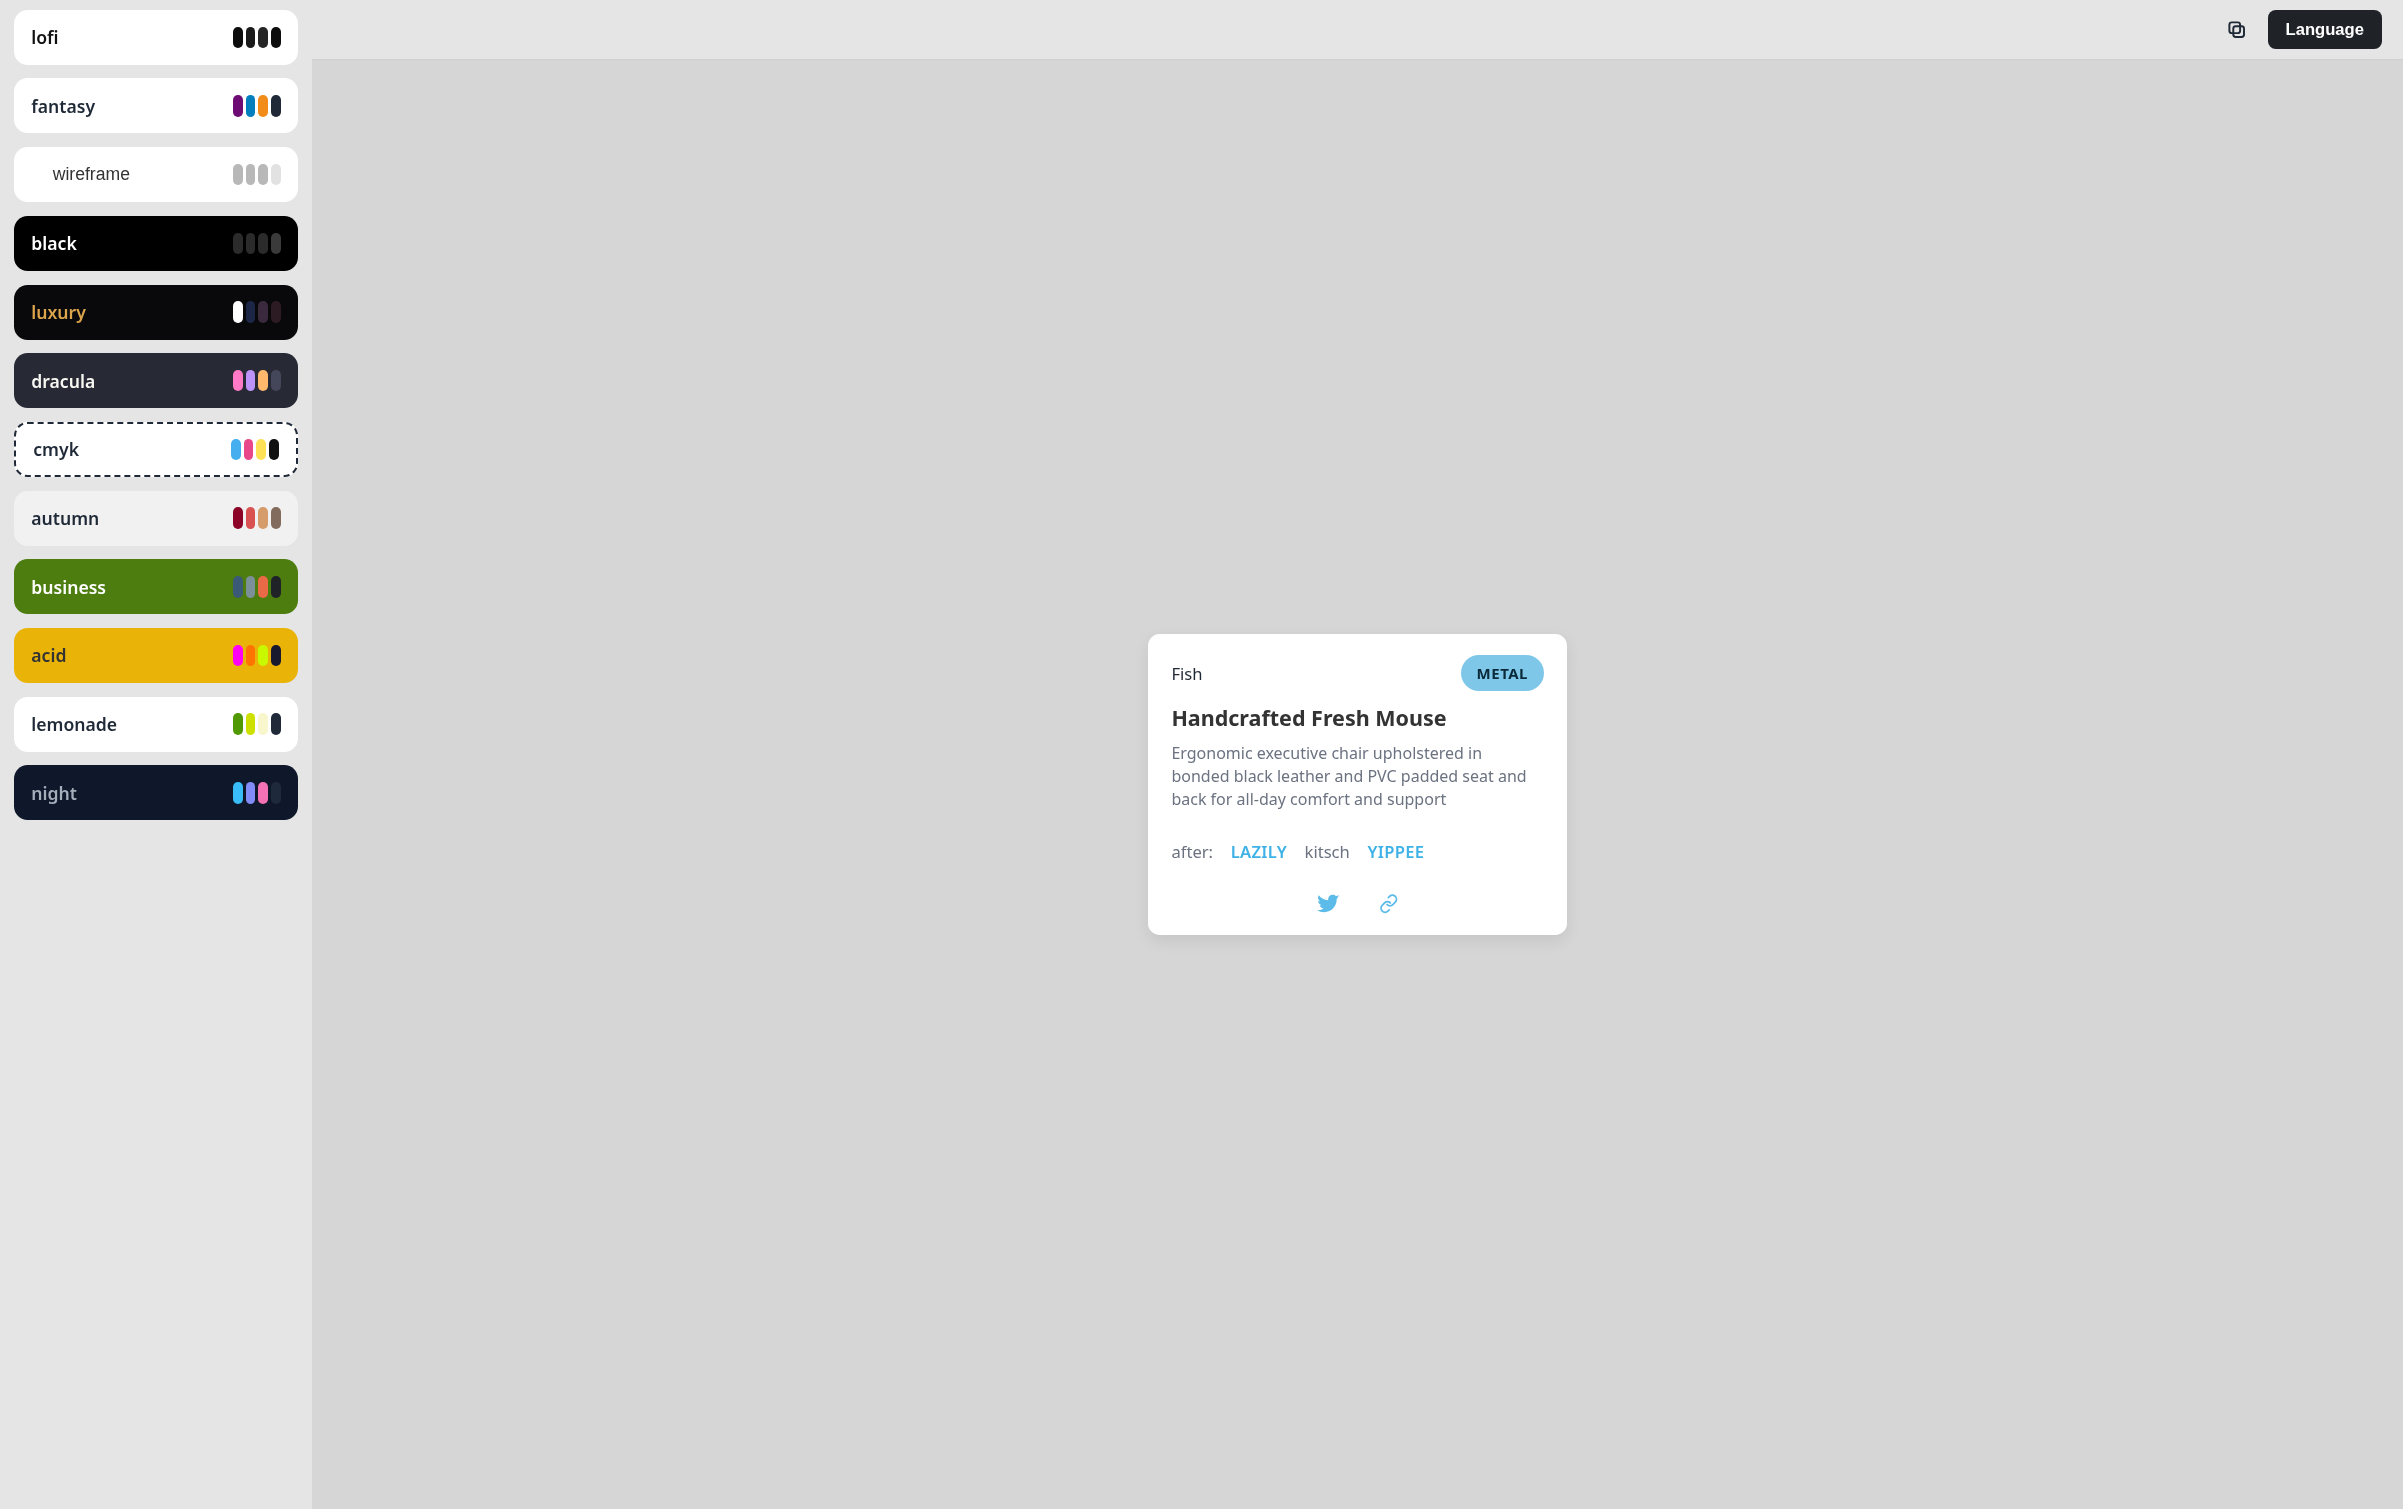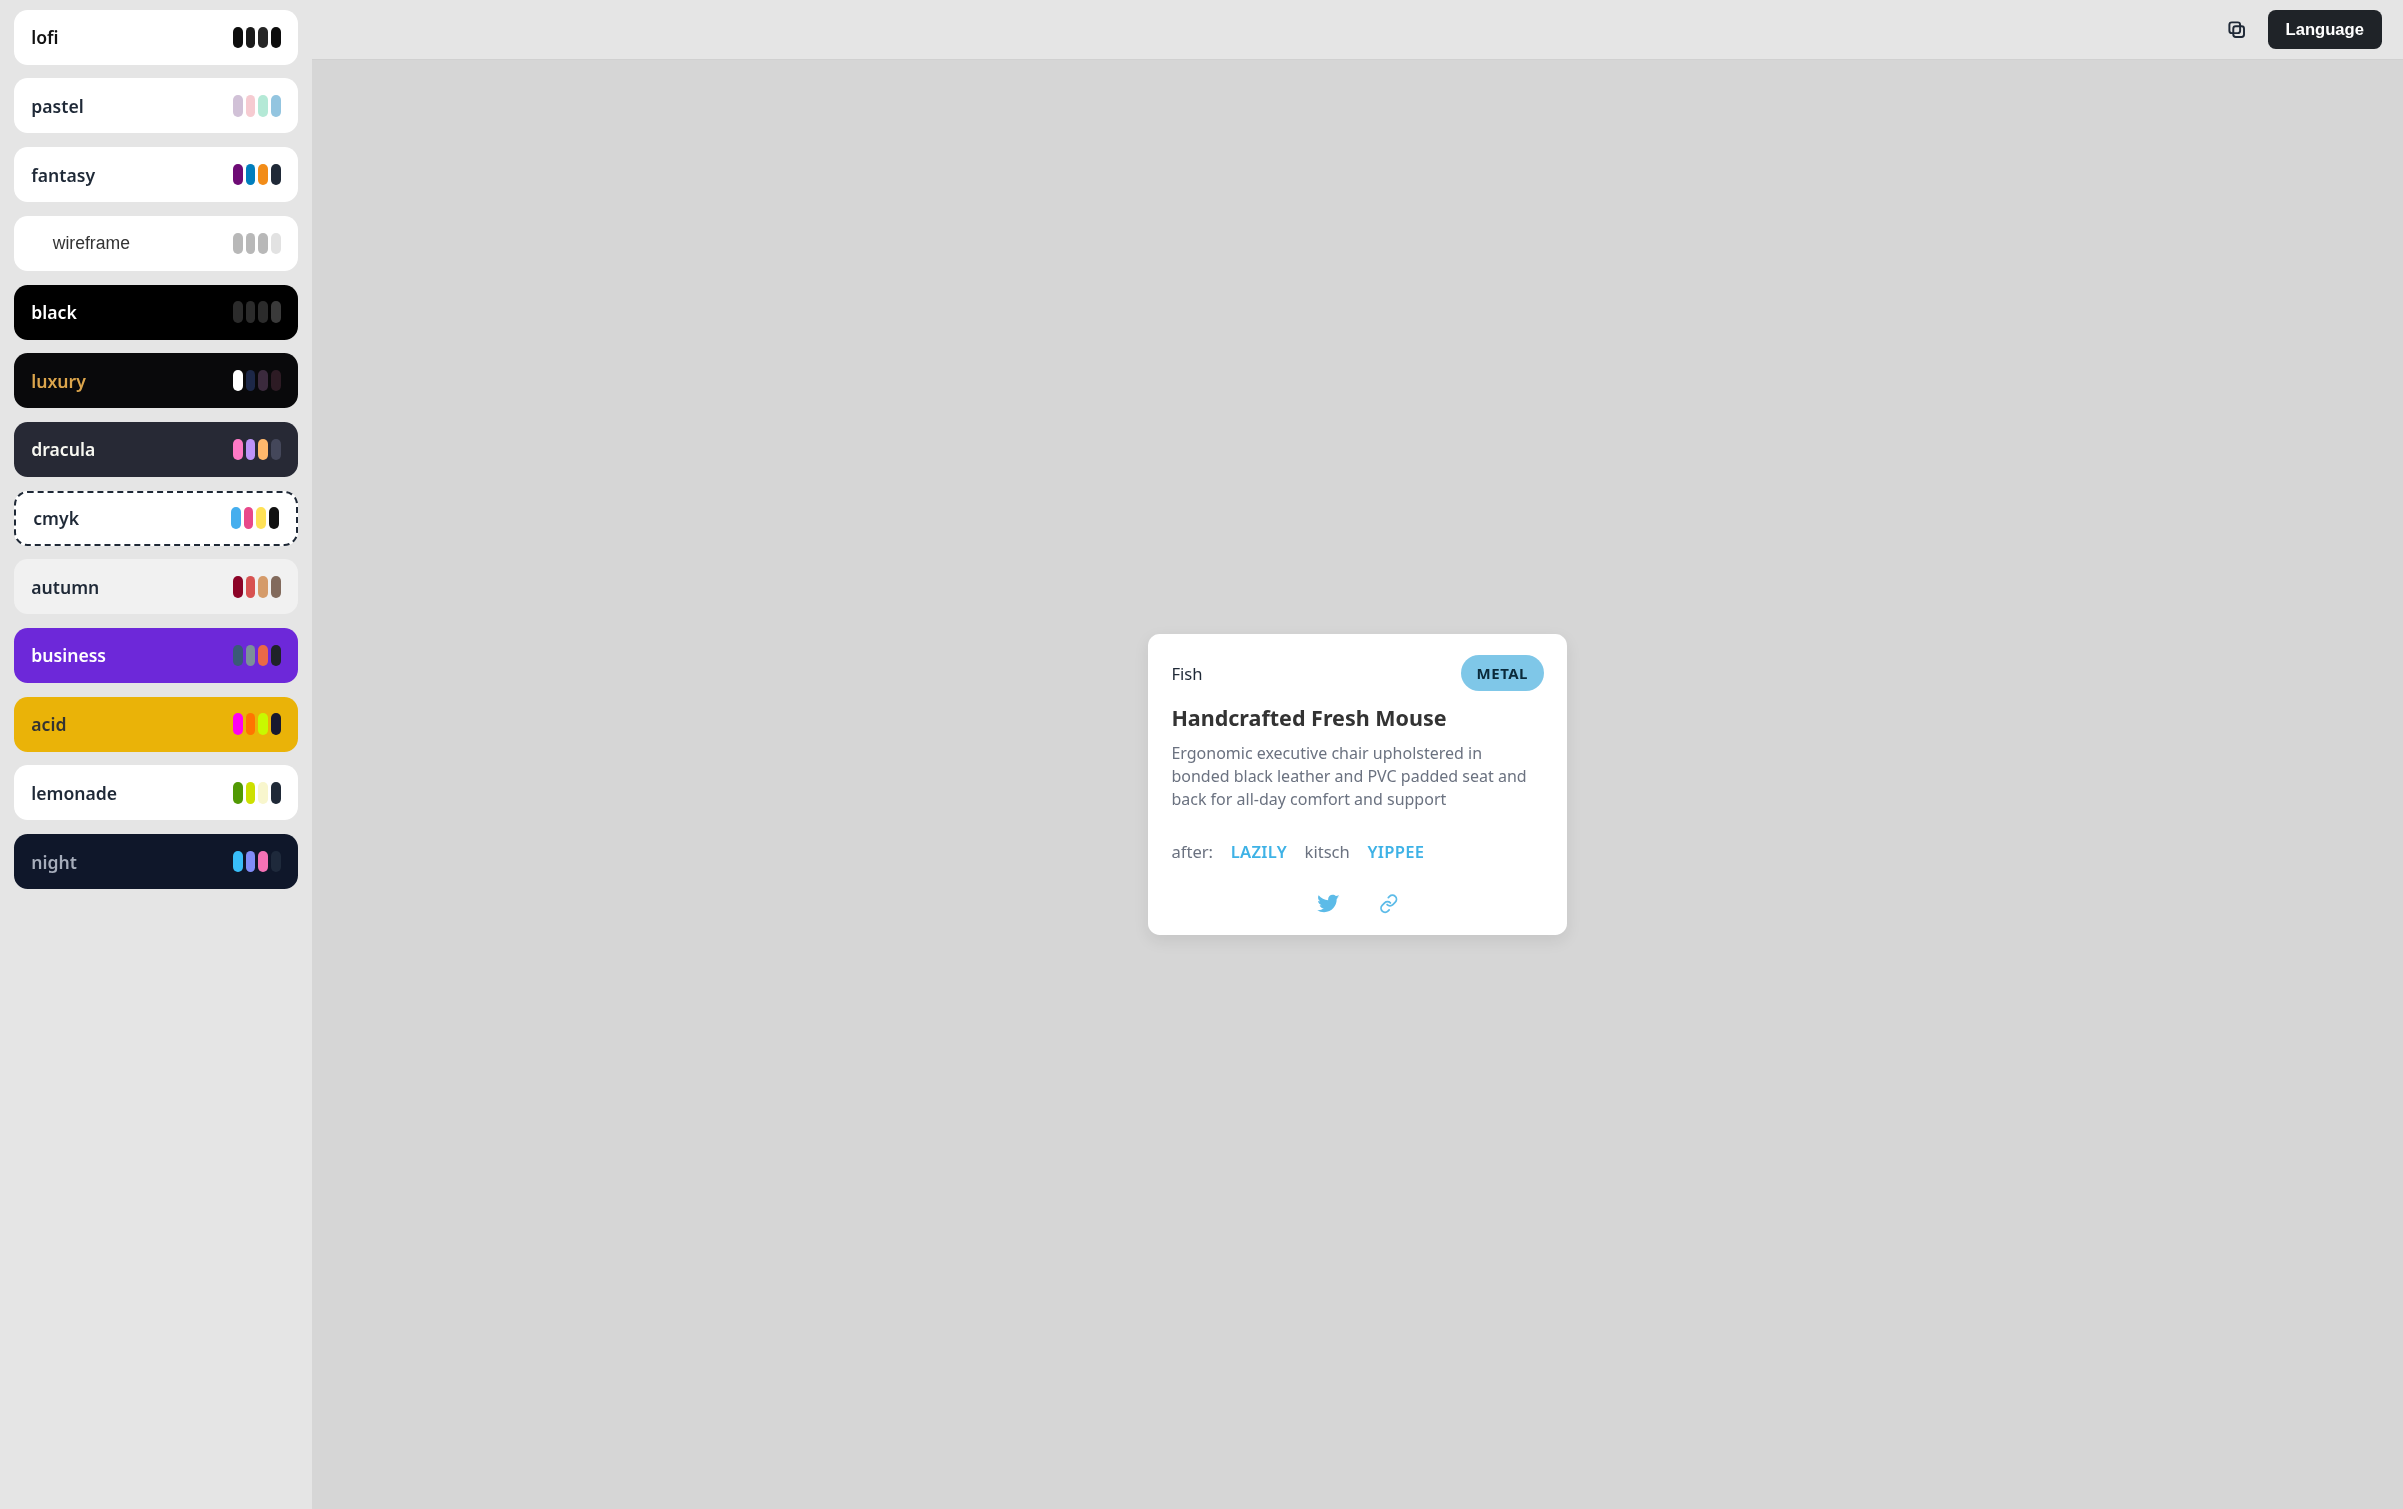--- a/index.html
+++ b/index.html
@@ -179,29 +179,20 @@
       <div class="theme-item" style="background: rgb(255, 255, 255); color: rgb(17, 17, 17);">
         <span>lofi</span>
         <div class="swatches">
           <span class="pill" style="background: rgb(13, 13, 13);"></span>
           <span class="pill" style="background: rgb(26, 26, 26);"></span>
           <span class="pill" style="background: rgb(38, 38, 38);"></span>
           <span class="pill" style="background: rgb(13, 13, 13);"></span>
         </div>
       </div>
       <div class="theme-item" style="background: rgb(255, 255, 255); color: rgb(31, 41, 55);">
-        <span>pastel</span>
-        <div class="swatches">
-          <span class="pill" style="background: rgb(209, 193, 215);"></span>
-          <span class="pill" style="background: rgb(246, 203, 209);"></span>
-          <span class="pill" style="background: rgb(180, 233, 214);"></span>
-          <span class="pill" style="background: rgb(147, 197, 224);"></span>
-        </div>
-      </div>
-      <div class="theme-item" style="background: rgb(255, 255, 255); color: rgb(31, 41, 55);">
         <span>fantasy</span>
         <div class="swatches">
           <span class="pill" style="background: rgb(110, 11, 117);"></span>
           <span class="pill" style="background: rgb(0, 126, 189);"></span>
           <span class="pill" style="background: rgb(242, 140, 24);"></span>
           <span class="pill" style="background: rgb(31, 41, 55);"></span>
         </div>
       </div>
       <div class="theme-item wireframe" style="background: rgb(255, 255, 255); color: rgb(51, 51, 51); padding-left: 39px;">
         <span>wireframe</span>
@@ -250,21 +241,21 @@
       </div>
       <div class="theme-item" style="background: rgb(241, 241, 241); color: rgb(31, 41, 55);">
         <span>autumn</span>
         <div class="swatches">
           <span class="pill" style="background: rgb(140, 3, 39);"></span>
           <span class="pill" style="background: rgb(216, 82, 81);"></span>
           <span class="pill" style="background: rgb(213, 155, 106);"></span>
           <span class="pill" style="background: rgb(130, 106, 92);"></span>
         </div>
       </div>
-      <div class="theme-item" style="background: #6d28d9; color: rgb(255, 255, 255);">
+      <div class="theme-item" style="background: #4d7c0f; color: rgb(255, 255, 255);">
         <span>business</span>
         <div class="swatches">
           <span class="pill" style="background: rgb(58, 90, 119);"></span>
           <span class="pill" style="background: rgb(124, 144, 154);"></span>
           <span class="pill" style="background: rgb(234, 105, 71);"></span>
           <span class="pill" style="background: rgb(31, 35, 40);"></span>
         </div>
       </div>
       <div class="theme-item" style="background: #eab308; color: rgb(51, 51, 51);">
         <span>acid</span>

